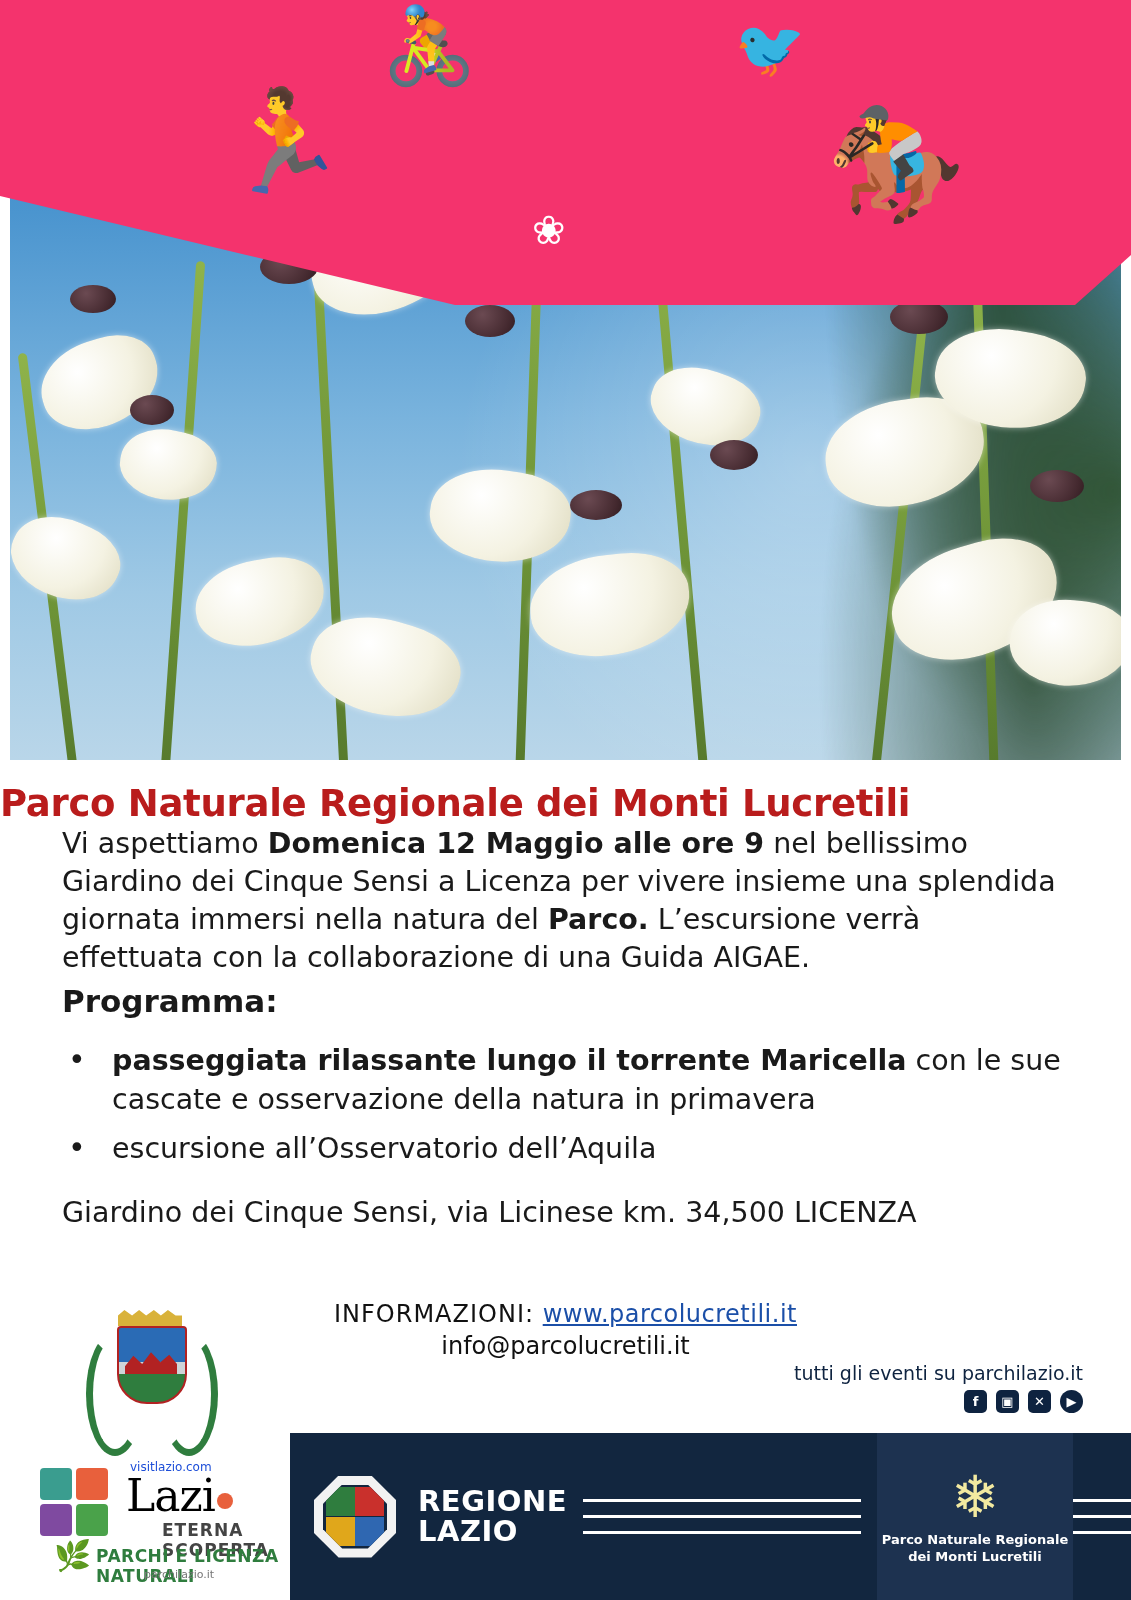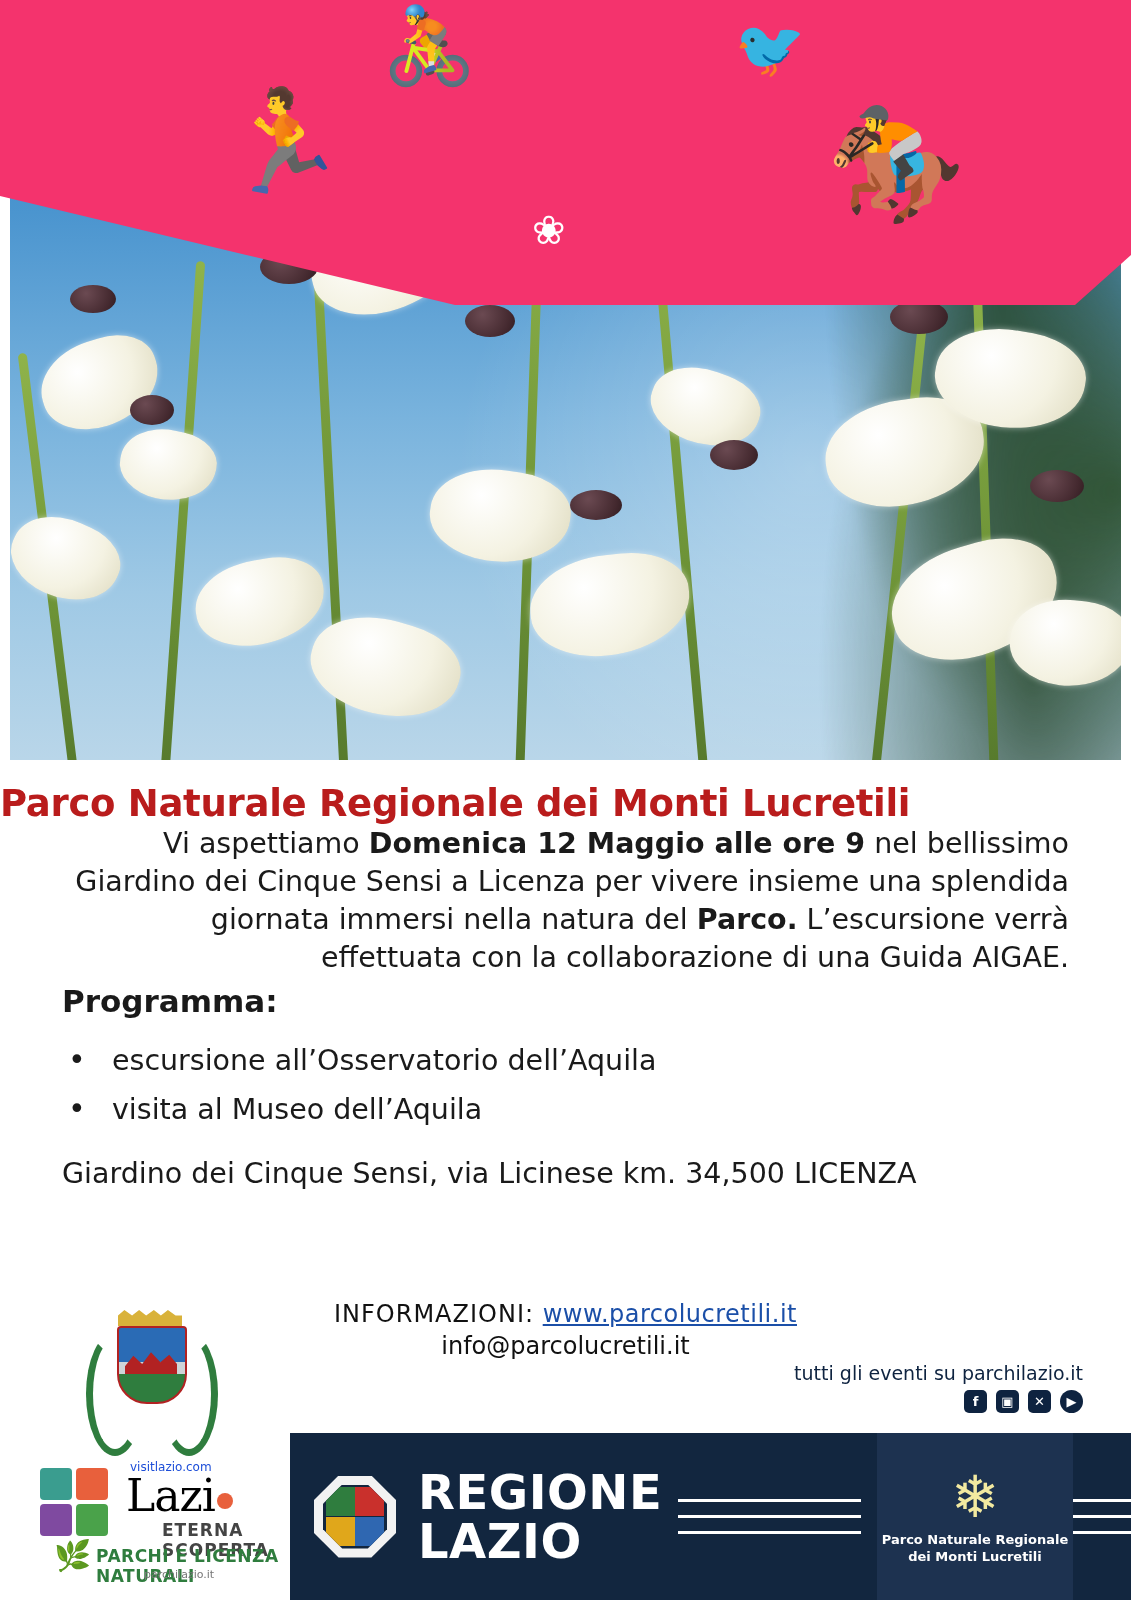--- a/index.html
+++ b/index.html
@@ -126,21 +126,20 @@
     font-weight: bold;
     font-size: 37px;
     color: #b91c1c;
     letter-spacing: -0.3px;
   }
   .para {
     margin: 0 62px;
     font-size: 28.5px;
     line-height: 1.33;
     color: #1a1a1a;
-    text-align: right;
   }
   .para b { font-weight: bold; }
   .programma {
     margin: 6px 62px 0 62px;
     font-size: 31px;
     font-weight: bold;
     color: #1a1a1a;
   }
   ul.bullets {
     margin: 22px 62px 0 62px;
@@ -250,21 +249,21 @@
     clip-path: polygon(30% 0, 70% 0, 100% 30%, 100% 70%, 70% 100%, 30% 100%, 0 70%, 0 30%);
   }
   .oct-q { position: absolute; width: 46%; height: 46%; }
   .oct-q.tl { left: 4%; top: 4%; background: #2f7d3e; }
   .oct-q.tr { right: 4%; top: 4%; background: #c9302c; }
   .oct-q.bl { left: 4%; bottom: 4%; background: #e0a71b; }
   .oct-q.br { right: 4%; bottom: 4%; background: #2f67b1; }
   .regione-text {
     margin-left: 22px;
     color: #ffffff;
-    font-size: 48px;
+    font-size: 29px;
     font-weight: bold;
     line-height: 1.02;
     letter-spacing: 0.5px;
     flex: none;
   }
   .bar-lines {
     flex: 1;
     margin: 0 16px;
     display: flex;
     flex-direction: column;
@@ -440,22 +439,22 @@
 <span class="glyph glyph-flower">❀</span>
 
 <div class="content">
   <h1 class="title">Parco Naturale Regionale dei Monti Lucretili</h1>
 
   <p class="para"><span>Vi aspettiamo </span><b>Domenica 12 Maggio alle ore 9</b><span> nel bellissimo Giardino dei Cinque Sensi a Licenza per vivere insieme una splendida giornata immersi nella natura del </span><b>Parco.</b><span> L’escursione verrà effettuata con la collaborazione di una Guida AIGAE.</span></p>
 
   <div class="programma">Programma:</div>
 
   <ul class="bullets">
+    <li><b>passeggiata rilassante lungo il torrente Maricella</b><span> con le sue cascate e osservazione della natura in primavera</span></li>
     <li><span>escursione all’Osservatorio dell’Aquila</span></li>
-    <li><span>visita al Museo dell’Aquila</span></li>
   </ul>
 
   <p class="address">Giardino dei Cinque Sensi, via Licinese km. 34,500  LICENZA</p>
 </div>
 
 <div class="info">
   <div class="info-line1">
     <span>INFORMAZIONI:</span>
     <a href="#">www.parcolucretili.it</a>
   </div>

